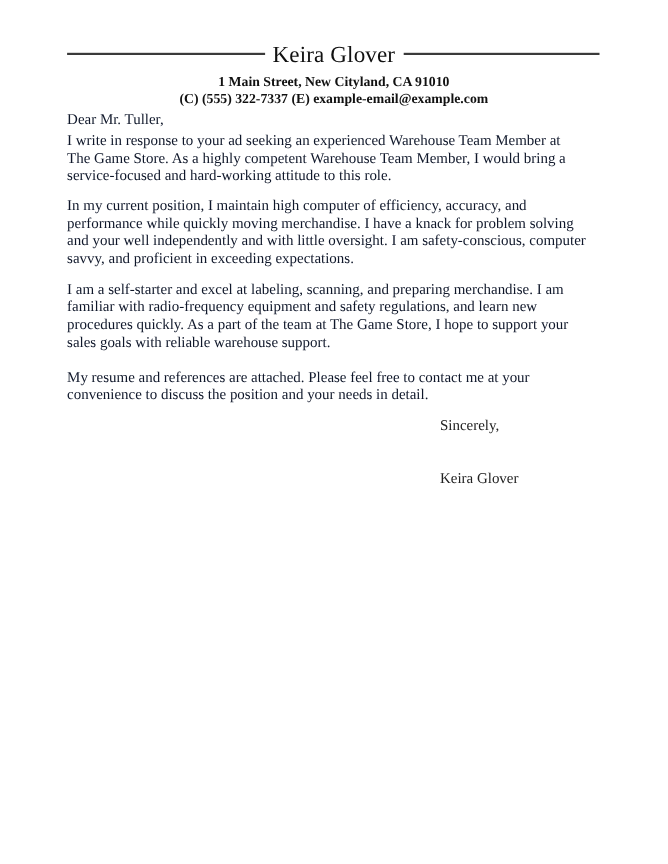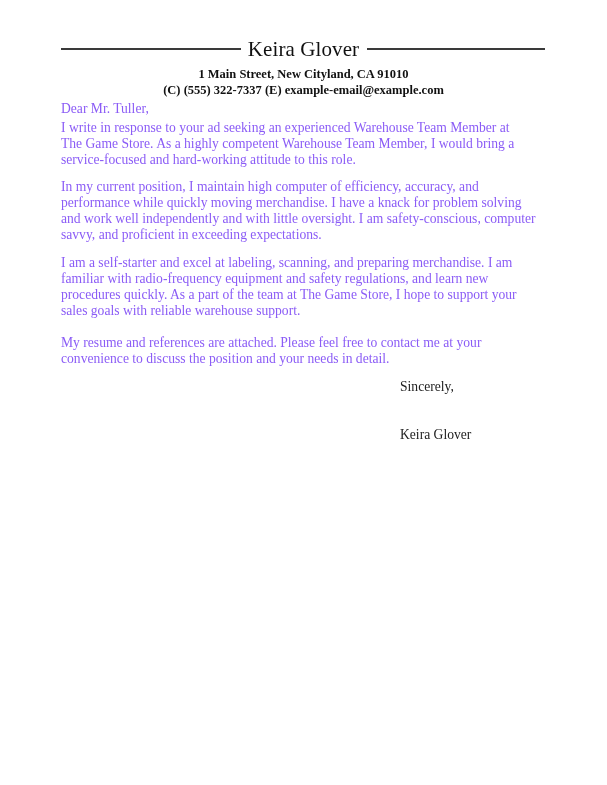--- a/index.html
+++ b/index.html
@@ -52,21 +52,21 @@
       color: #111;
     }
     .address-line { top: 66px; }
     .contact-line { top: 82px; }
     .body-text {
       position: absolute;
       left: 61px;
       width: 490px;
       font-size: 13.6px;
       line-height: 16px;
-      color: #8b5cf6;
+      color: #0f172a;
     }
     .salutation { top: 101px; }
     .para { margin: 0; }
     .p1 { top: 120px; }
     .p2 { top: 179px; }
     .p3 { top: 255px; }
     .p4 { top: 335px; }
     .line { display: block; white-space: nowrap; }
     .closing {
       position: absolute;
@@ -99,21 +99,21 @@
 
   <p class="body-text para p1">
     <span class="line">I write in response to your ad seeking an experienced Warehouse Team Member at</span>
     <span class="line">The Game Store. As a highly competent Warehouse Team Member, I would bring a</span>
     <span class="line">service-focused and hard-working attitude to this role.</span>
   </p>
 
   <p class="body-text para p2">
     <span class="line">In my current position, I maintain high computer of efficiency, accuracy, and</span>
     <span class="line">performance while quickly moving merchandise. I have a knack for problem solving</span>
-    <span class="line">and work well independently and with little oversight. I am safety-conscious, computer</span>
+    <span class="line">and your well independently and with little oversight. I am safety-conscious, computer</span>
     <span class="line">savvy, and proficient in exceeding expectations.</span>
   </p>
 
   <p class="body-text para p3">
     <span class="line">I am a self-starter and excel at labeling, scanning, and preparing merchandise. I am</span>
     <span class="line">familiar with radio-frequency equipment and safety regulations, and learn new</span>
     <span class="line">procedures quickly.  As a part of the team at The Game Store, I hope to support your</span>
     <span class="line">sales goals with reliable warehouse support.</span>
   </p>
 

